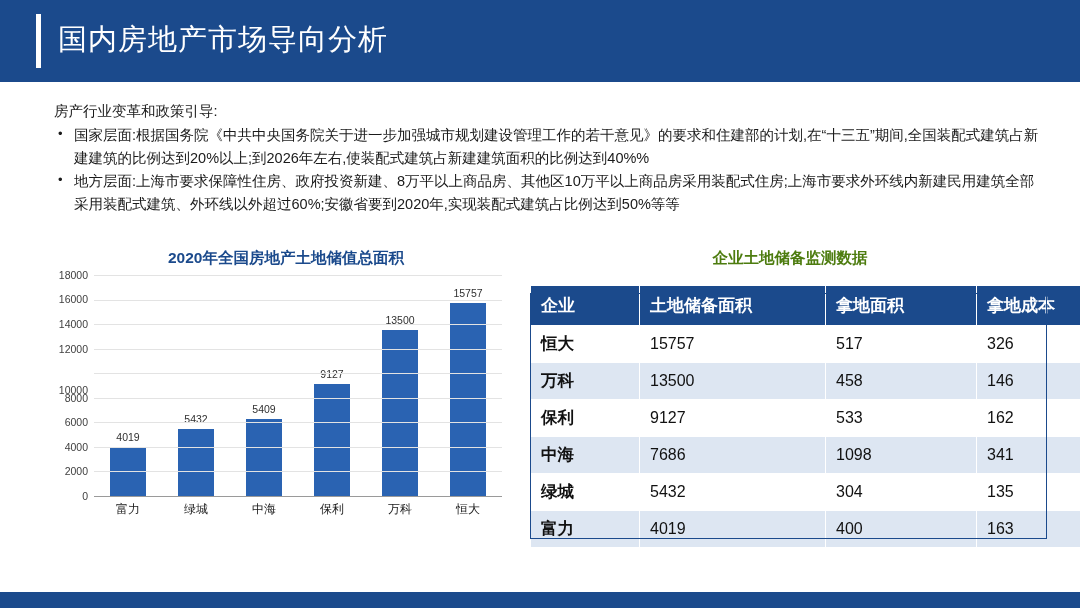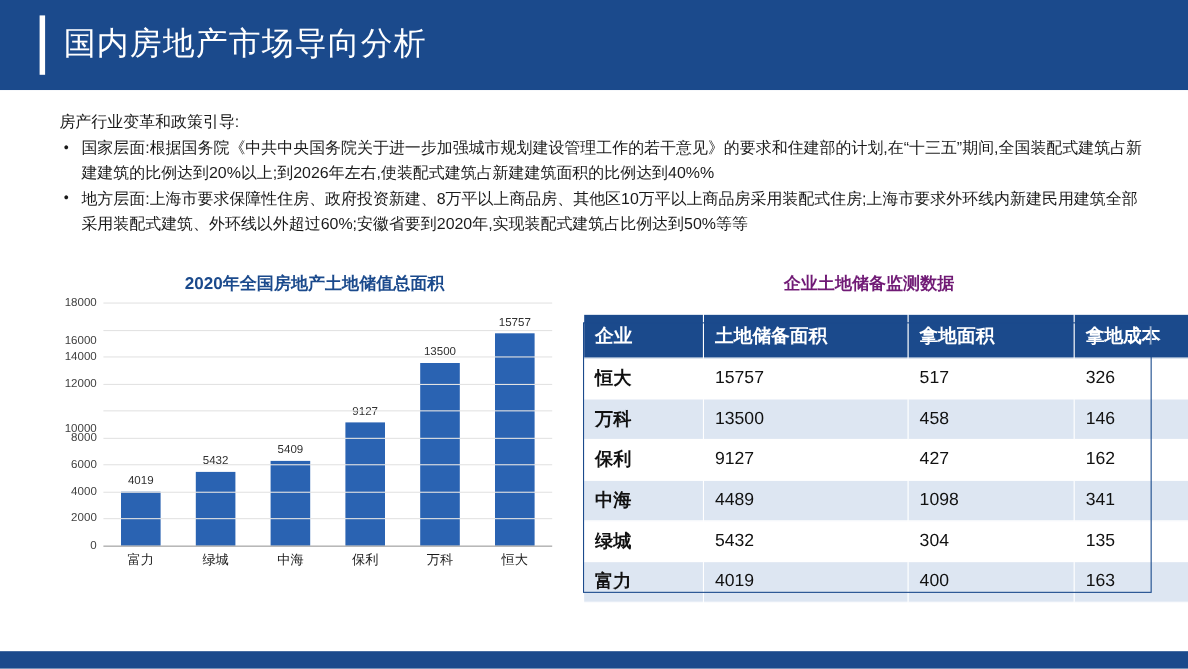--- a/index.html
+++ b/index.html
@@ -188,21 +188,21 @@
 
   
   .table-panel {
     position: absolute;
     left: 530px;
     top: 248px;
     width: 520px;
   }
   .table-title {
     text-align: center;
-    color: #701a75;
+    color: #4d7c0f;
     font-size: 15.5px;
     font-weight: bold;
     margin-bottom: 16px;
   }
   table.data-table {
     border-collapse: collapse;
     width: 517px;
     table-layout: fixed;
   }
   table.data-table th {
@@ -290,21 +290,21 @@
     <div class="plot-area">
       <div class="y-labels">
           <div class="y-label" style="top: 221px;">0</div>
           <div class="y-label" style="top: 196.444px;">2000</div>
           <div class="y-label" style="top: 171.889px;">4000</div>
           <div class="y-label" style="top: 147.333px;">6000</div>
           <div class="y-label" style="top: 122.778px;">8000</div>
           <div class="y-label" style="top: 115px;">10000</div>
           <div class="y-label" style="top: 73.6667px;">12000</div>
           <div class="y-label" style="top: 49.1111px;">14000</div>
-          <div class="y-label" style="top: 35px;">16000</div>
+          <div class="y-label" style="top: 24px;">16000</div>
           <div class="y-label" style="top: 0px;">18000</div>
         </div>
       <div class="axis-box">
         <div class="bars">
             <div class="bar-slot">
               <div class="bar-value" style="bottom: 53.3444px;">4019</div>
               <div class="bar" style="height: 49.3444px; background: rgb(42, 99, 178);"></div>
             </div>
             <div class="bar-slot">
               <div class="bar-value" style="bottom: 70.6929px;">5432</div>
@@ -369,26 +369,26 @@
           </tr>
           <tr class="row-even">
             <td class="name-col">万科</td>
             <td>13500</td>
             <td>458</td>
             <td>146</td>
           </tr>
           <tr class="row-odd">
             <td class="name-col">保利</td>
             <td>9127</td>
-            <td>427</td>
+            <td>533</td>
             <td>162</td>
           </tr>
           <tr class="row-even">
             <td class="name-col">中海</td>
-            <td>4489</td>
+            <td>7686</td>
             <td>1098</td>
             <td>341</td>
           </tr>
           <tr class="row-odd">
             <td class="name-col">绿城</td>
             <td>5432</td>
             <td>304</td>
             <td>135</td>
           </tr>
           <tr class="row-even">

